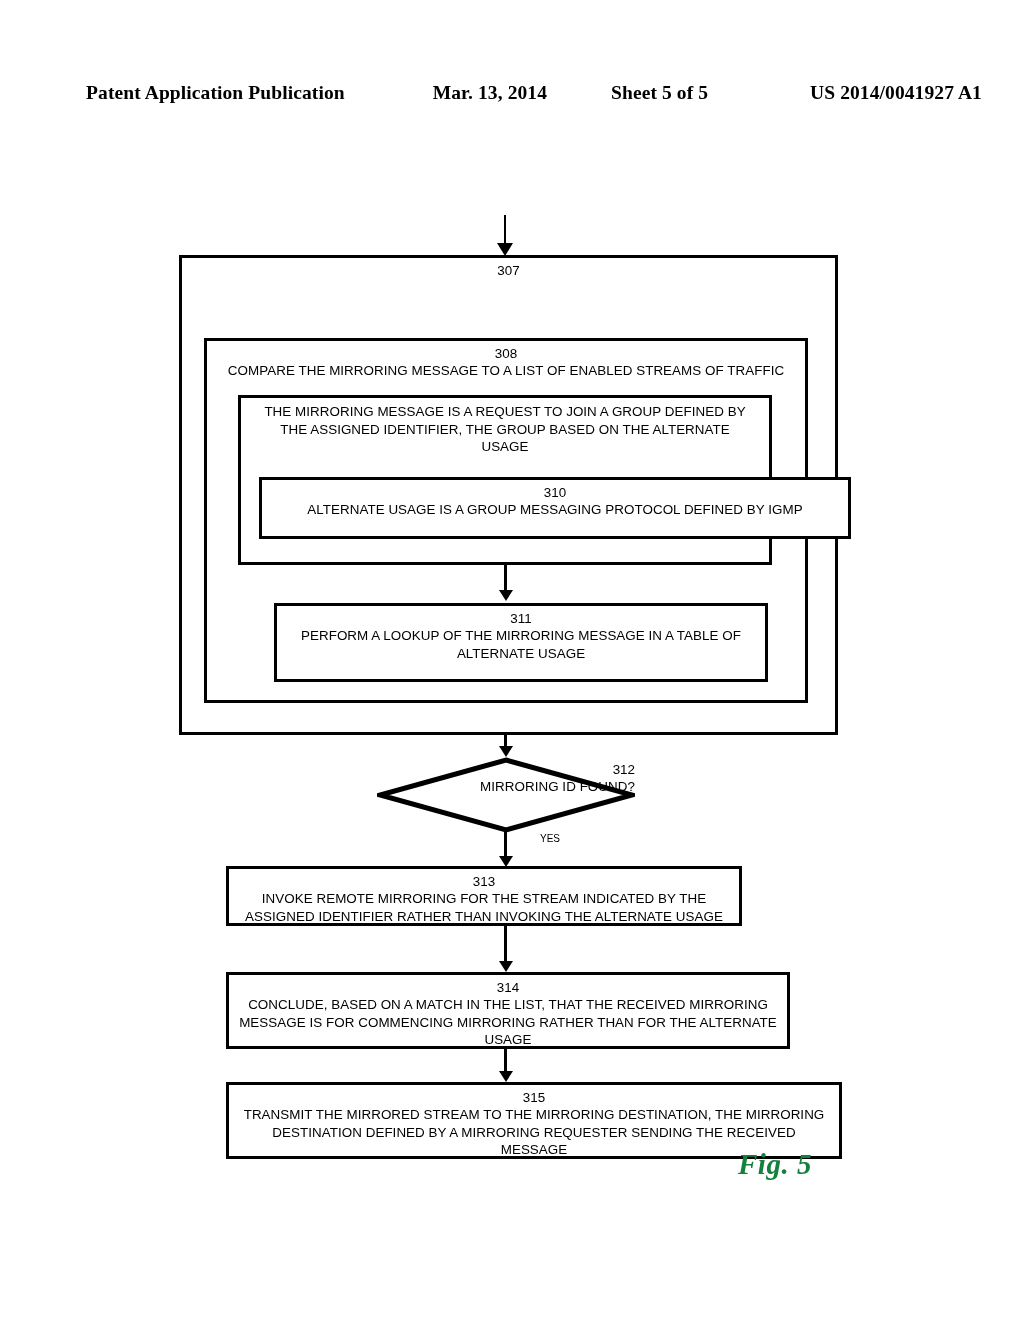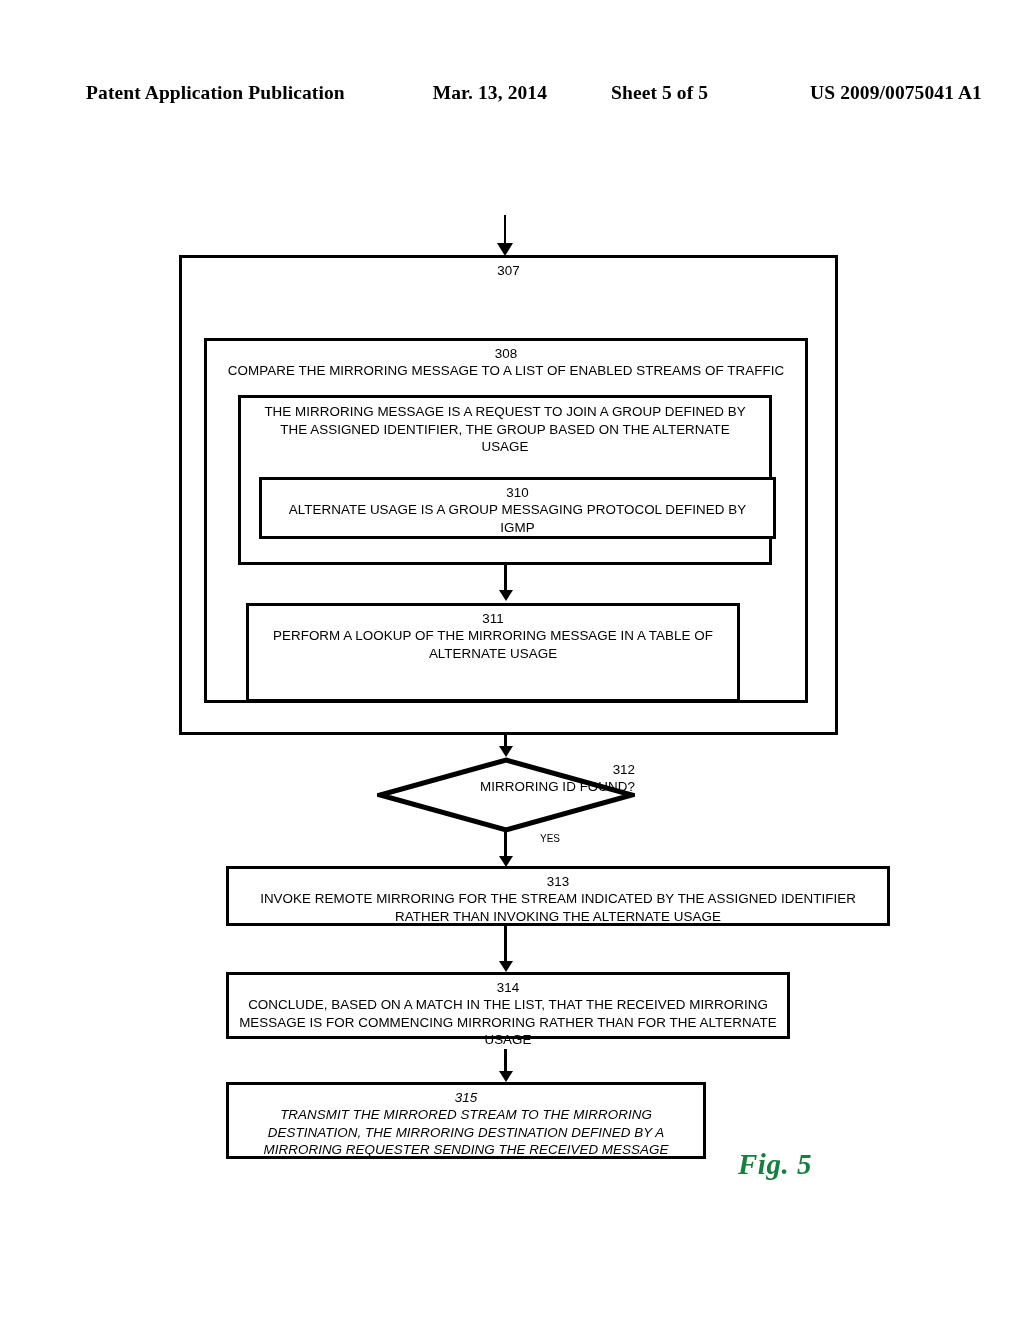--- a/index.html
+++ b/index.html
@@ -123,21 +123,21 @@
 </head>
 <body>
 
 <div id="page-header">
   <span class="hdr-seg">Patent Application Publication</span>
   <span class="gap-lg"></span>
   <span class="hdr-seg">Mar. 13, 2014</span>
   <span class="gap-md"></span>
   <span class="hdr-seg">Sheet 5 of 5</span>
   <span class="gap-xl"></span>
-  <span class="hdr-seg">US 2009/0075041 A1</span>
+  <span class="hdr-seg">US 2014/0041927 A1</span>
 </div>
 
 <div class="v-line thin" style="left:504px; top:215px; height:32px;"></div>
 <div class="arrow-head" style="left:497px; top:243px;"></div>
 
 <div class="fc-box" style="left:179px; top:255px; width:659px; height:480px;">
   <div class="fc-label">
     <div class="fc-num">307</div>
   </div>
 </div>
@@ -148,31 +148,31 @@
     <div class="fc-text" style="padding:0 4px;">COMPARE THE MIRRORING MESSAGE TO A LIST OF ENABLED STREAMS OF TRAFFIC</div>
   </div>
 </div>
 
 <div class="fc-box" style="left:238px; top:395px; width:534px; height:170px;">
   <div class="fc-label">
     <div class="fc-text" style="padding:0 10px;">THE MIRRORING MESSAGE IS A REQUEST TO JOIN A GROUP DEFINED BY THE ASSIGNED IDENTIFIER, THE GROUP BASED ON THE ALTERNATE USAGE</div>
   </div>
 </div>
 
-<div class="fc-box" style="left:259px; top:477px; width:517px; height:62px;">
+<div class="fc-box" style="left:259px; top:477px; width:592px; height:62px;">
   <div class="fc-label">
     <div class="fc-num">310</div>
     <div class="fc-text" style="padding:0 6px;">ALTERNATE USAGE IS A GROUP MESSAGING PROTOCOL DEFINED BY IGMP</div>
   </div>
 </div>
 
 <div class="v-line" style="left:504px; top:565px; height:27px;"></div>
 <div class="arrow-head small" style="left:499px; top:590px;"></div>
 
-<div class="fc-box" style="left:246px; top:603px; width:494px; height:99px;">
+<div class="fc-box" style="left:274px; top:603px; width:494px; height:79px;">
   <div class="fc-label">
     <div class="fc-num">311</div>
     <div class="fc-text" style="padding:0 6px;">PERFORM A LOOKUP OF THE MIRRORING MESSAGE IN A TABLE OF ALTERNATE USAGE</div>
   </div>
 </div>
 
 <div class="v-line" style="left:504px; top:735px; height:14px;"></div>
 <div class="arrow-head small" style="left:499px; top:746px;"></div>
 
 <div class="fc-diamond-wrap" style="left:377px; top:757px; width:258px; height:76px;">
@@ -182,40 +182,40 @@
   <div class="fc-diamond-label">
     <div class="fc-num">312</div>
     <div class="fc-text">MIRRORING ID FOUND?</div>
   </div>
 </div>
 
 <div class="v-line" style="left:504px; top:829px; height:32px;"></div>
 <div class="arrow-head small" style="left:499px; top:856px;"></div>
 <div class="branch-label" style="left:540px; top:833px;">YES</div>
 
-<div class="fc-box" style="left:226px; top:866px; width:664px; height:60px;">
+<div class="fc-box" style="left:226px; top:866px; width:516px; height:60px;">
   <div class="fc-label">
     <div class="fc-num">313</div>
     <div class="fc-text" style="padding:0 4px;">INVOKE REMOTE MIRRORING FOR THE STREAM INDICATED BY THE ASSIGNED IDENTIFIER RATHER THAN INVOKING THE ALTERNATE USAGE</div>
   </div>
 </div>
 
 <div class="v-line" style="left:504px; top:926px; height:42px;"></div>
 <div class="arrow-head small" style="left:499px; top:961px;"></div>
 
-<div class="fc-box" style="left:226px; top:972px; width:564px; height:67px;">
+<div class="fc-box" style="left:226px; top:972px; width:564px; height:77px;">
   <div class="fc-label">
     <div class="fc-num">314</div>
     <div class="fc-text" style="padding:0 4px;">CONCLUDE, BASED ON A MATCH IN THE LIST, THAT THE RECEIVED MIRRORING MESSAGE IS FOR COMMENCING MIRRORING RATHER THAN FOR THE ALTERNATE USAGE</div>
   </div>
 </div>
 
 <div class="v-line" style="left:504px; top:1049px; height:29px;"></div>
 <div class="arrow-head small" style="left:499px; top:1071px;"></div>
 
-<div class="fc-box" style="left:226px; top:1082px; width:480px; height:77px;font-style:italic;">
+<div class="fc-box" style="left:226px; top:1082px; width:616px; height:77px;">
   <div class="fc-label">
     <div class="fc-num">315</div>
     <div class="fc-text" style="padding:0 4px;">TRANSMIT THE MIRRORED STREAM TO THE MIRRORING DESTINATION, THE MIRRORING DESTINATION DEFINED BY A MIRRORING REQUESTER SENDING THE RECEIVED MESSAGE</div>
   </div>
 </div>
 
 <div id="fig-caption" style="left:738px; top:1148px;">Fig. 5</div>
 
 </body></html>

